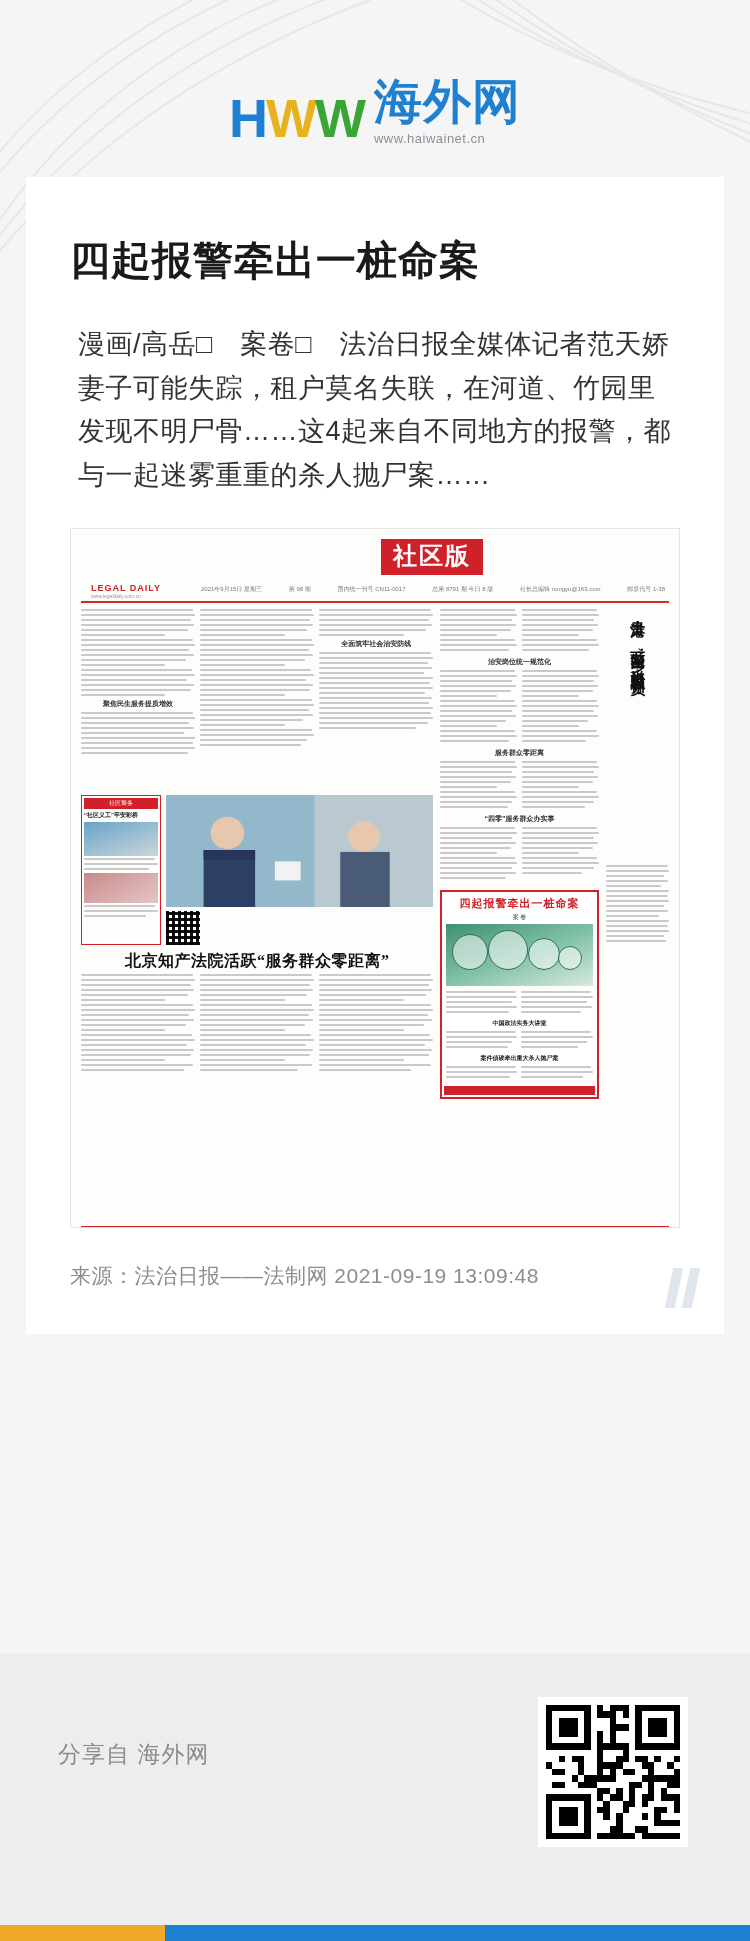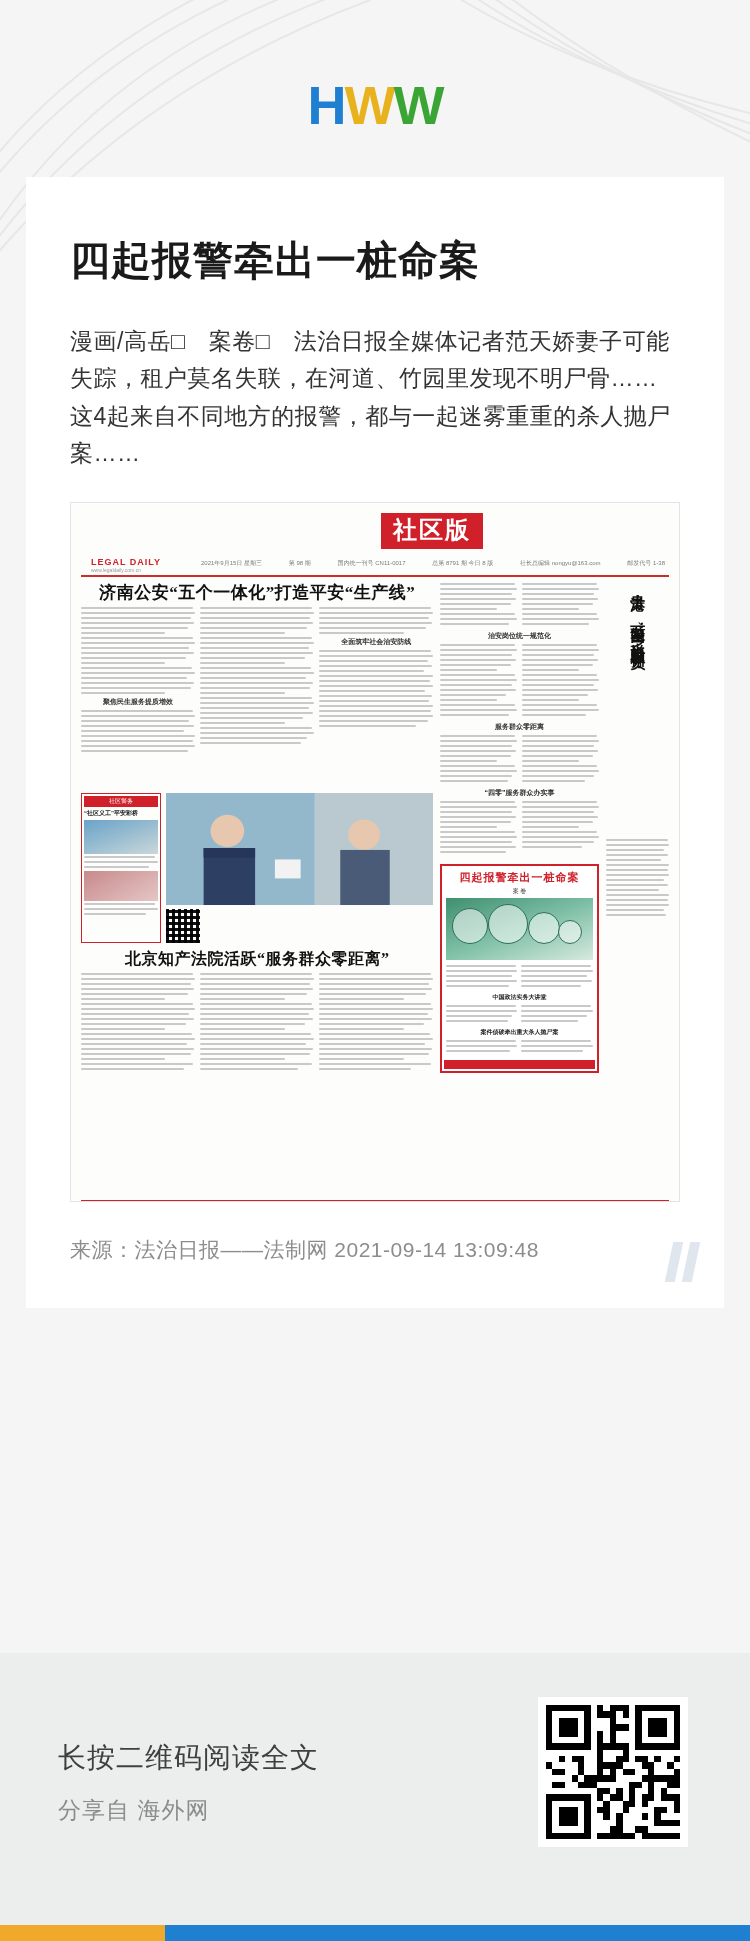--- a/index.html
+++ b/index.html
@@ -102,25 +102,25 @@
   }
   .title {
     font-size: 40px;
     font-weight: bold;
     color: #1a1a1a;
     line-height: 1.35;
     letter-spacing: 1px;
     margin: 0 0 36px 0;
   }
   .body-text {
-    font-size: 23px;
+    font-size: 27px;
     color: #333333;
     line-height: 1.62;
     letter-spacing: 0.5px;
-    margin: 0 0 30px 0;
+    margin: 0 0 30px 8px;
     word-break: break-all;
   }
 
   
   .paper-wrap {
     margin: 0 0 0 0;
     padding: 0 0 0 0;
     width: 610px;
   }
   .newspaper {
@@ -388,20 +388,24 @@
         <path d="M450 -20 C 540 45, 660 100, 790 135"></path>
         <path d="M470 -20 C 560 50, 680 110, 795 150"></path>
         <path d="M500 -10 C 590 60, 700 120, 800 165"></path>
       </g>
     </svg>
   </div>
 
   <div class="logo-wrap">
     <div class="logo-row">
       <div class="logo-hww"><span class="l1">H</span><span class="l2">W</span><span class="l3">W</span></div>
+      <div class="logo-cn">
+        <div class="logo-cn-main">海外网</div>
+        <div class="logo-cn-sub">www.haiwainet.cn</div>
+      </div>
     </div>
   </div>
 
   <div class="card">
     <div class="card-inner">
       <h1 class="title">四起报警牵出一桩命案</h1>
       <p class="body-text">漫画/高岳□　案卷□　法治日报全媒体记者范天娇妻子可能失踪，租户莫名失联，在河道、竹园里发现不明尸骨……这4起来自不同地方的报警，都与一起迷雾重重的杀人抛尸案……</p>
 
       <div class="paper-wrap">
         <div class="newspaper">
@@ -418,21 +422,20 @@
               <span>国内统一刊号 CN11-0017</span>
               <span>总第 8791 期 今日 8 版</span>
               <span>社长总编辑 nongyu@163.com</span>
               <span>邮发代号 1-38</span>
             </div>
           </div>
 
           <div class="np-cols">
 
             <div class="np-col-left">
-              <div class="np-head1">济南公安“五个一体化”打造平安“生产线”</div>
               <div class="tcol" style="height:180px;">
                 <div class="tblock">
                   <div class="tline" style="width:98%"></div>
                     <div class="tline" style="width:100%"></div>
                     <div class="tline" style="width:96%"></div>
                     <div class="tline" style="width:99%"></div>
                     <div class="tline" style="width:94%"></div>
                     <div class="tline"></div>
                   <div class="tline" style="width:98%"></div>
                     <div class="tline" style="width:100%"></div>
@@ -814,31 +817,30 @@
               </div>
             </div>
           </div>
 
           <div style="margin:0 10px;">
             <div class="np-ad-strip"></div>
           </div>
         </div>
       </div>
 
-      <div class="source">来源：法治日报——法制网   2021-09-14 13:09:48</div>
+      <div class="source">来源：法治日报——法制网   2021-09-19 13:09:48</div>
     </div>
     <div class="card-bars">
       <span></span>
         <span></span>
     </div>
   </div>
 
   <div class="footer">
     <div class="footer-text">
-      <div class="footer-line1">长按二维码阅读全文</div>
       <div class="footer-line2">分享自  海外网</div>
     </div>
     <div class="footer-qr">
       <div class="qr-grid" id="qr-grid">
           <i></i>
           <i></i>
           <i></i>
           <i></i>
           <i></i>
           <i></i>

